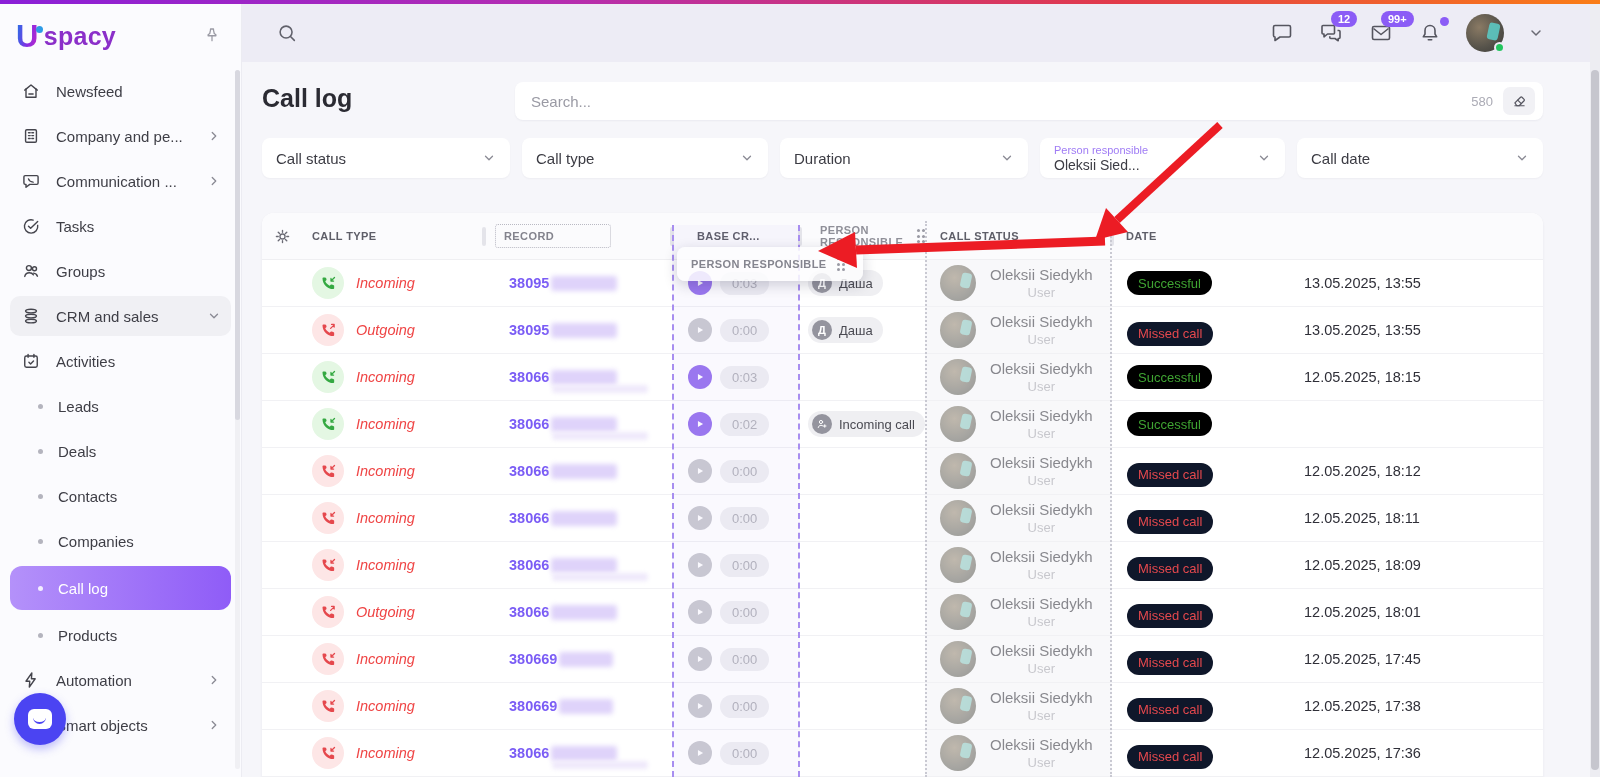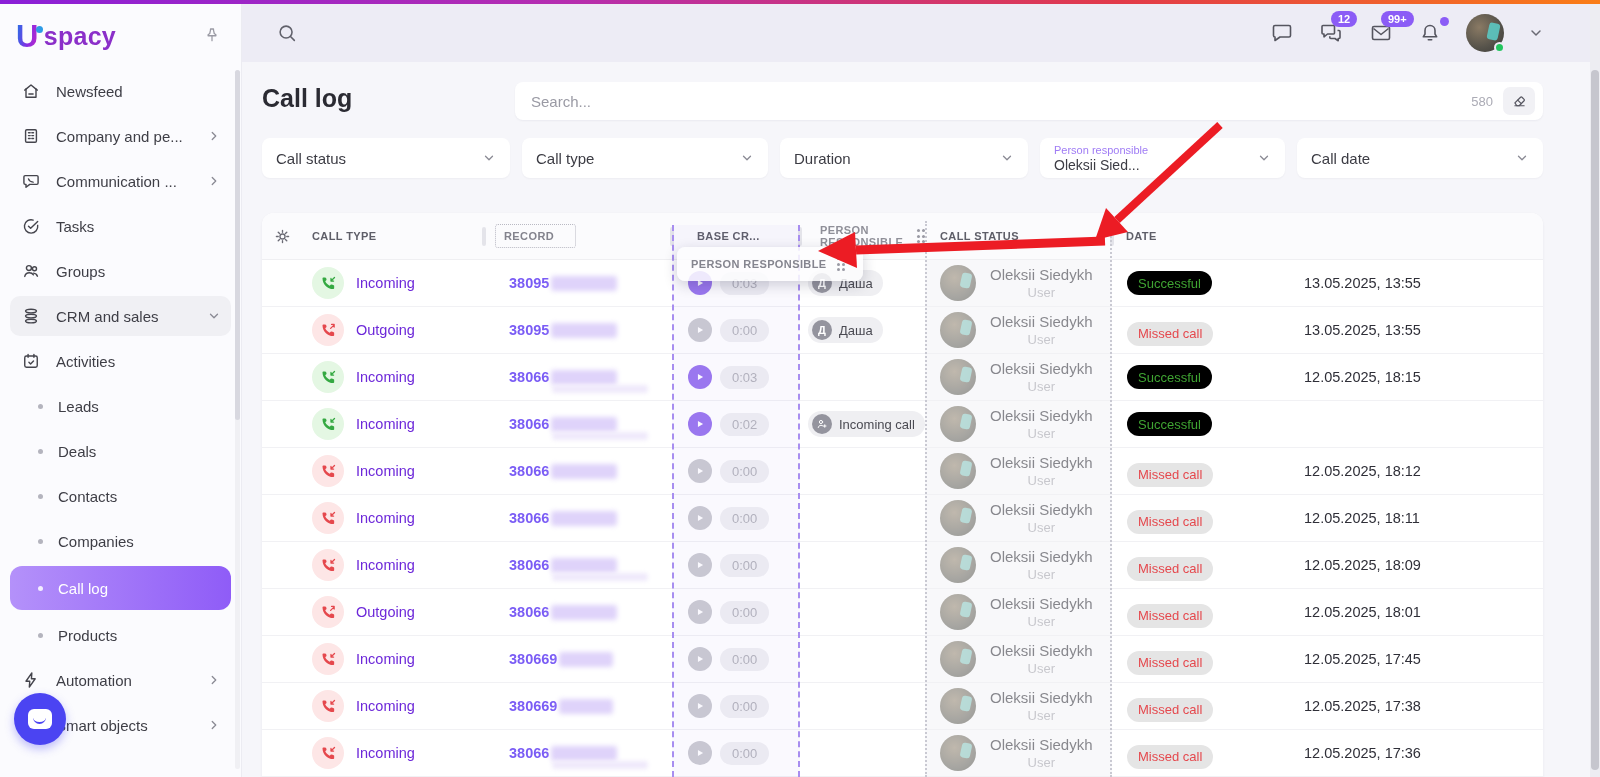--- a/index.html
+++ b/index.html
@@ -53,32 +53,32 @@
   .f-label{font-size:11px;color:#9F7BF5;}
   .f-value{font-size:14px;color:#3C3C44;}
   
   .table-card{position:absolute;left:20px;top:151px;width:1281px;height:630px;background:#fff;border-radius:12px 12px 0 0;box-shadow:0 1px 3px rgba(20,20,60,.06);overflow:hidden;}
   .t-header,.t-row{display:grid;grid-template-columns:40px 182px 188px 128px 125px 187px 178px 253px;align-items:center;}
   .t-header{height:47px;background:#FBFBFD;border-bottom:1px solid #EFEFF2;}
   .th{font-size:11px;font-weight:700;color:#5E5E68;letter-spacing:.4px;position:relative;display:flex;align-items:center;height:100%;}
   .th.col1{justify-content:center;color:#6A6A74;cursor:pointer;}
   .th.col2{padding-left:10px;}.th.col3{padding-left:25px;}.th.col5{padding-left:25px;}
   .th.col7{padding-left:15px;}.th.col8{padding-left:14px;}
-  .record-th{margin-left:11px;border:1px dotted #B9B9C3;border-radius:3px;padding:5px 8px;width:81px;color:#83838D;}
+  .record-th{margin-left:11px;border:1px dotted #B9B9C3;border-radius:3px;padding:5px 8px;width:116px;color:#83838D;}
   .th-person{padding-left:20px;color:#8F8F98;gap:10px;}
   .resize-pill{position:absolute;right:-2px;top:14px;width:4px;height:19px;border-radius:2px;background:#E4E4EA;cursor:col-resize;}
   .dots{display:grid;grid-template-columns:3px 3px;gap:2.5px;cursor:grab;}
   .dots i{width:3px;height:3px;background:#9A9AA4;border-radius:50%;}
   .t-row{height:47px;border-bottom:1px solid #F1F1F4;cursor:pointer;}
   .cell{display:flex;align-items:center;height:100%;}
   .ct-cell{gap:12px;padding-left:10px;}
   .ct-icon{width:32px;height:32px;border-radius:50%;display:flex;align-items:center;justify-content:center;flex:none;}
   .ct-icon.green{background:#E4F7E3;color:#35A942;}
   .ct-icon.red{background:#FDE6E6;color:#E5484D;}
-  .ct-label{font-size:14.5px;color:#6d28d9;}
+  .ct-label{font-size:14.5px;color:#ef4444;font-style:italic;}
   .phone-cell{padding-left:25px;position:relative;}
   .phone-num{font-size:14.5px;font-weight:600;color:#7A5CF5;}
   .blur{display:inline-block;margin-left:2px;height:15px;border-radius:3px;background:#DFD3FA;filter:blur(2.5px);}
   .blur2{position:absolute;left:68px;top:31px;width:96px;height:8px;border-radius:3px;background:#EFE9FB;filter:blur(2px);}
   .rec-cell{padding-left:16px;gap:8px;}
   .play{width:24px;height:24px;border-radius:50%;display:flex;align-items:center;justify-content:center;flex:none;cursor:pointer;}
   .play.active{background:#9B78F0;}
   .play.idle{background:#CBCBD2;}
   .dur{background:#F0F0F3;color:#B4B4BC;font-size:13px;padding:4px 12px;border-radius:13px;}
   .base-cell{padding-left:8px;overflow:hidden;}
@@ -86,21 +86,21 @@
   .chip-av{width:20px;height:20px;border-radius:50%;background:#94949E;color:#fff;font-size:11px;font-weight:700;display:flex;align-items:center;justify-content:center;flex:none;}
   .person-cell{gap:14px;padding-left:15px;background:#F5F5F8;opacity:.62;}
   .p-av{width:36px;height:36px;border-radius:50%;flex:none;position:relative;
     background:radial-gradient(circle at 40% 35%,#9a8e7c,#6f6e68 65%,#57564f);}
   .p-av::before{content:'';position:absolute;right:5px;top:8px;width:10px;height:15px;background:#8fd2cc;border-radius:3px;transform:rotate(12deg);opacity:.85;}
   .p-name{font-size:15px;color:#3F3F48;line-height:1.2;}
   .p-role{font-size:13px;color:#A6A6AF;margin-top:1px;text-align:center;}
   .st-cell{padding-left:15px;}
   .st{font-size:13px;padding:4.5px 11px;border-radius:13px;}
   .st.success{background:#000000;color:#3FA432;}
-  .st.missed{background:#e5e5e5;color:#E5484D;margin-top:7px;}
+  .st.missed{background:#0f172a;color:#E5484D;margin-top:7px;}
   .date-cell{padding-left:14px;font-size:14.5px;color:#2F2F38;}
   
   .record-zone{position:absolute;left:672px;top:225px;width:128px;height:552px;z-index:12;pointer-events:none;
     border-left:2px dashed #A88EF0;border-right:2px dashed #A88EF0;background:rgba(139,108,240,.045);}
   .person-zone{position:absolute;left:925px;top:221px;width:187px;height:556px;z-index:12;pointer-events:none;
     border-left:2px dotted #C9C9D2;border-right:2px dotted #C9C9D2;}
   .ghost-chip{position:absolute;left:677px;top:247px;width:186px;height:34px;z-index:14;
     background:rgba(253,253,254,.85);border-radius:8px;box-shadow:0 4px 14px rgba(30,30,60,.2);
     display:flex;align-items:center;gap:10px;padding:0 10px 0 14px;
     font-size:11px;font-weight:700;letter-spacing:.4px;color:#85858F;cursor:grabbing;}

